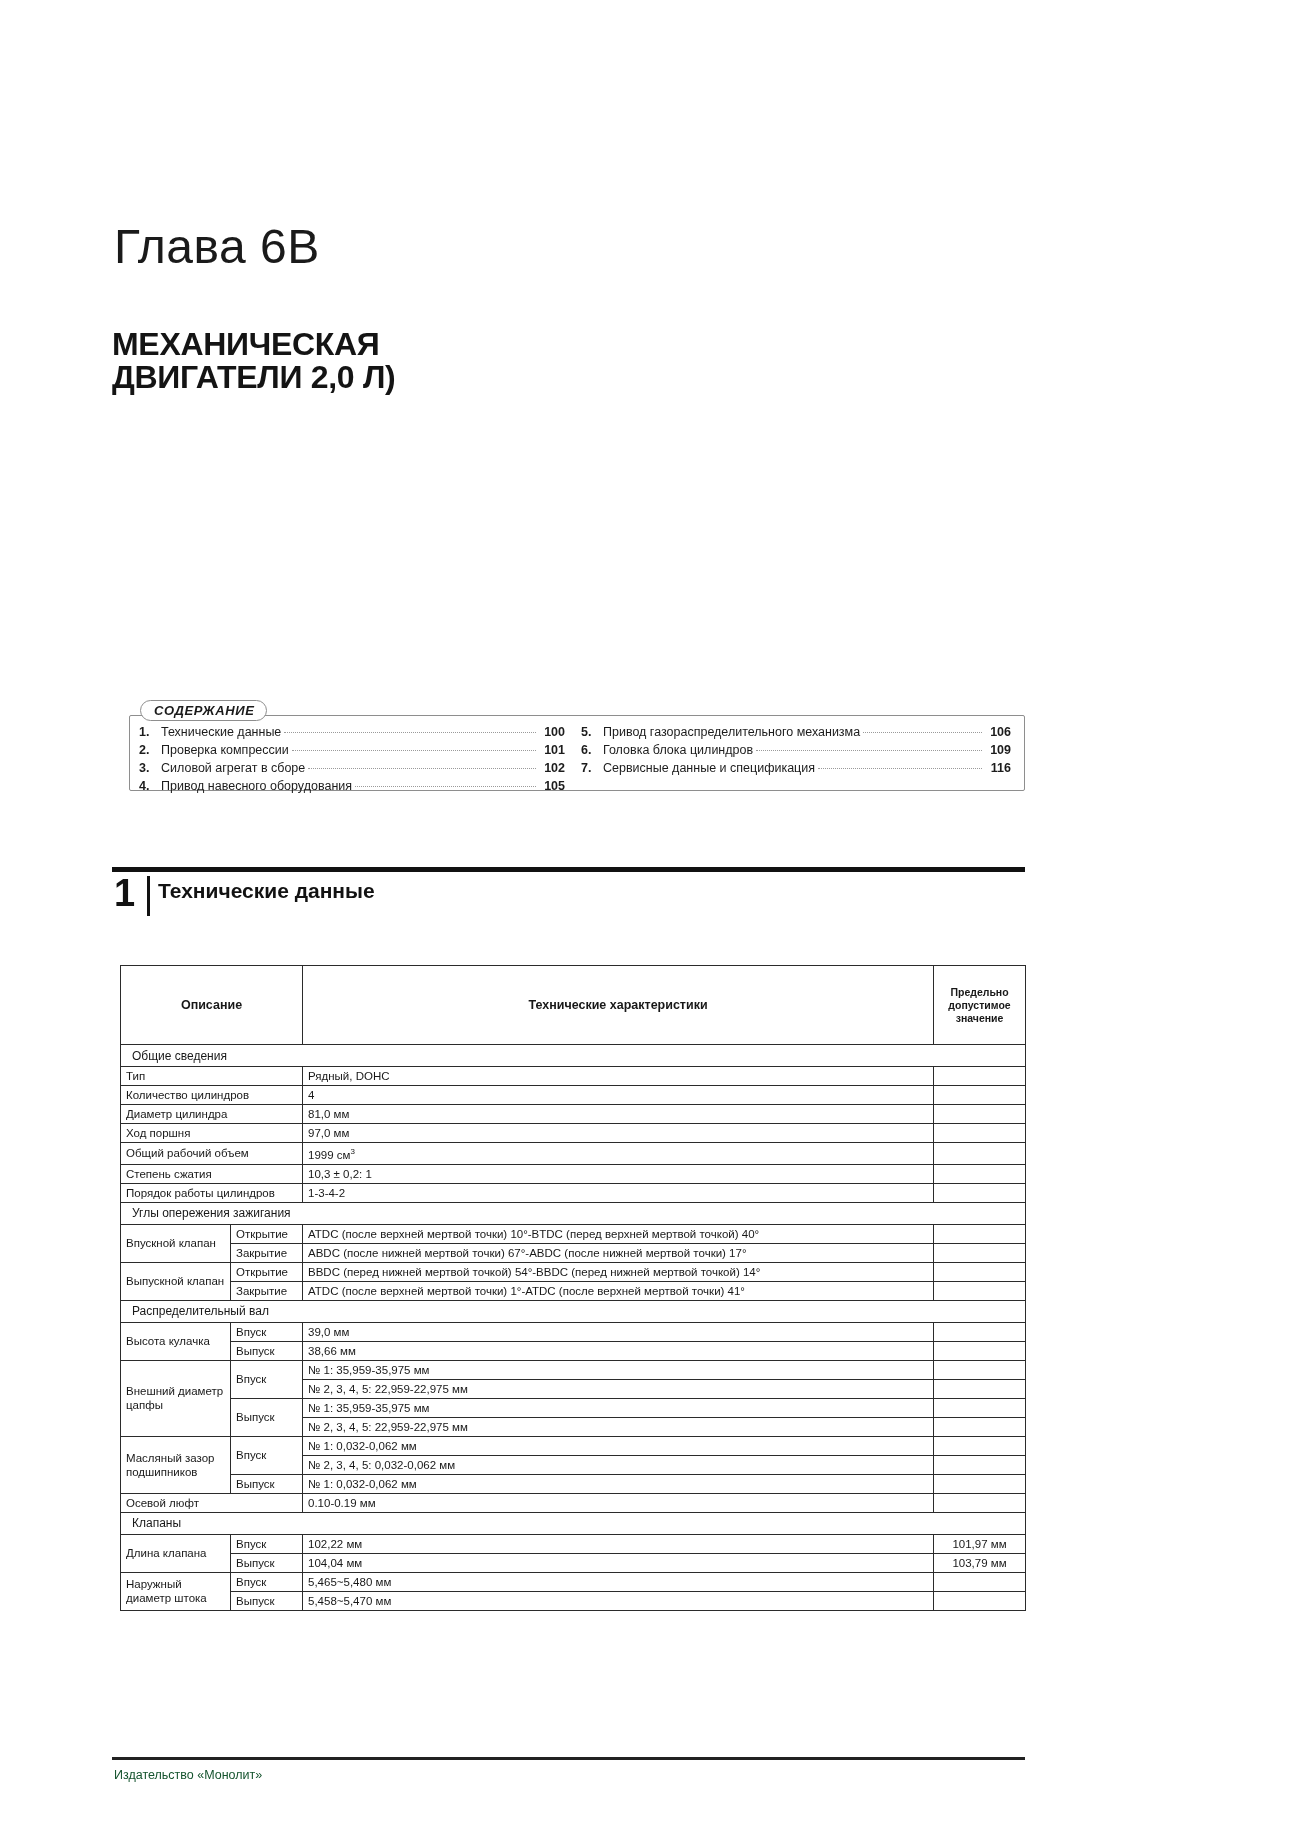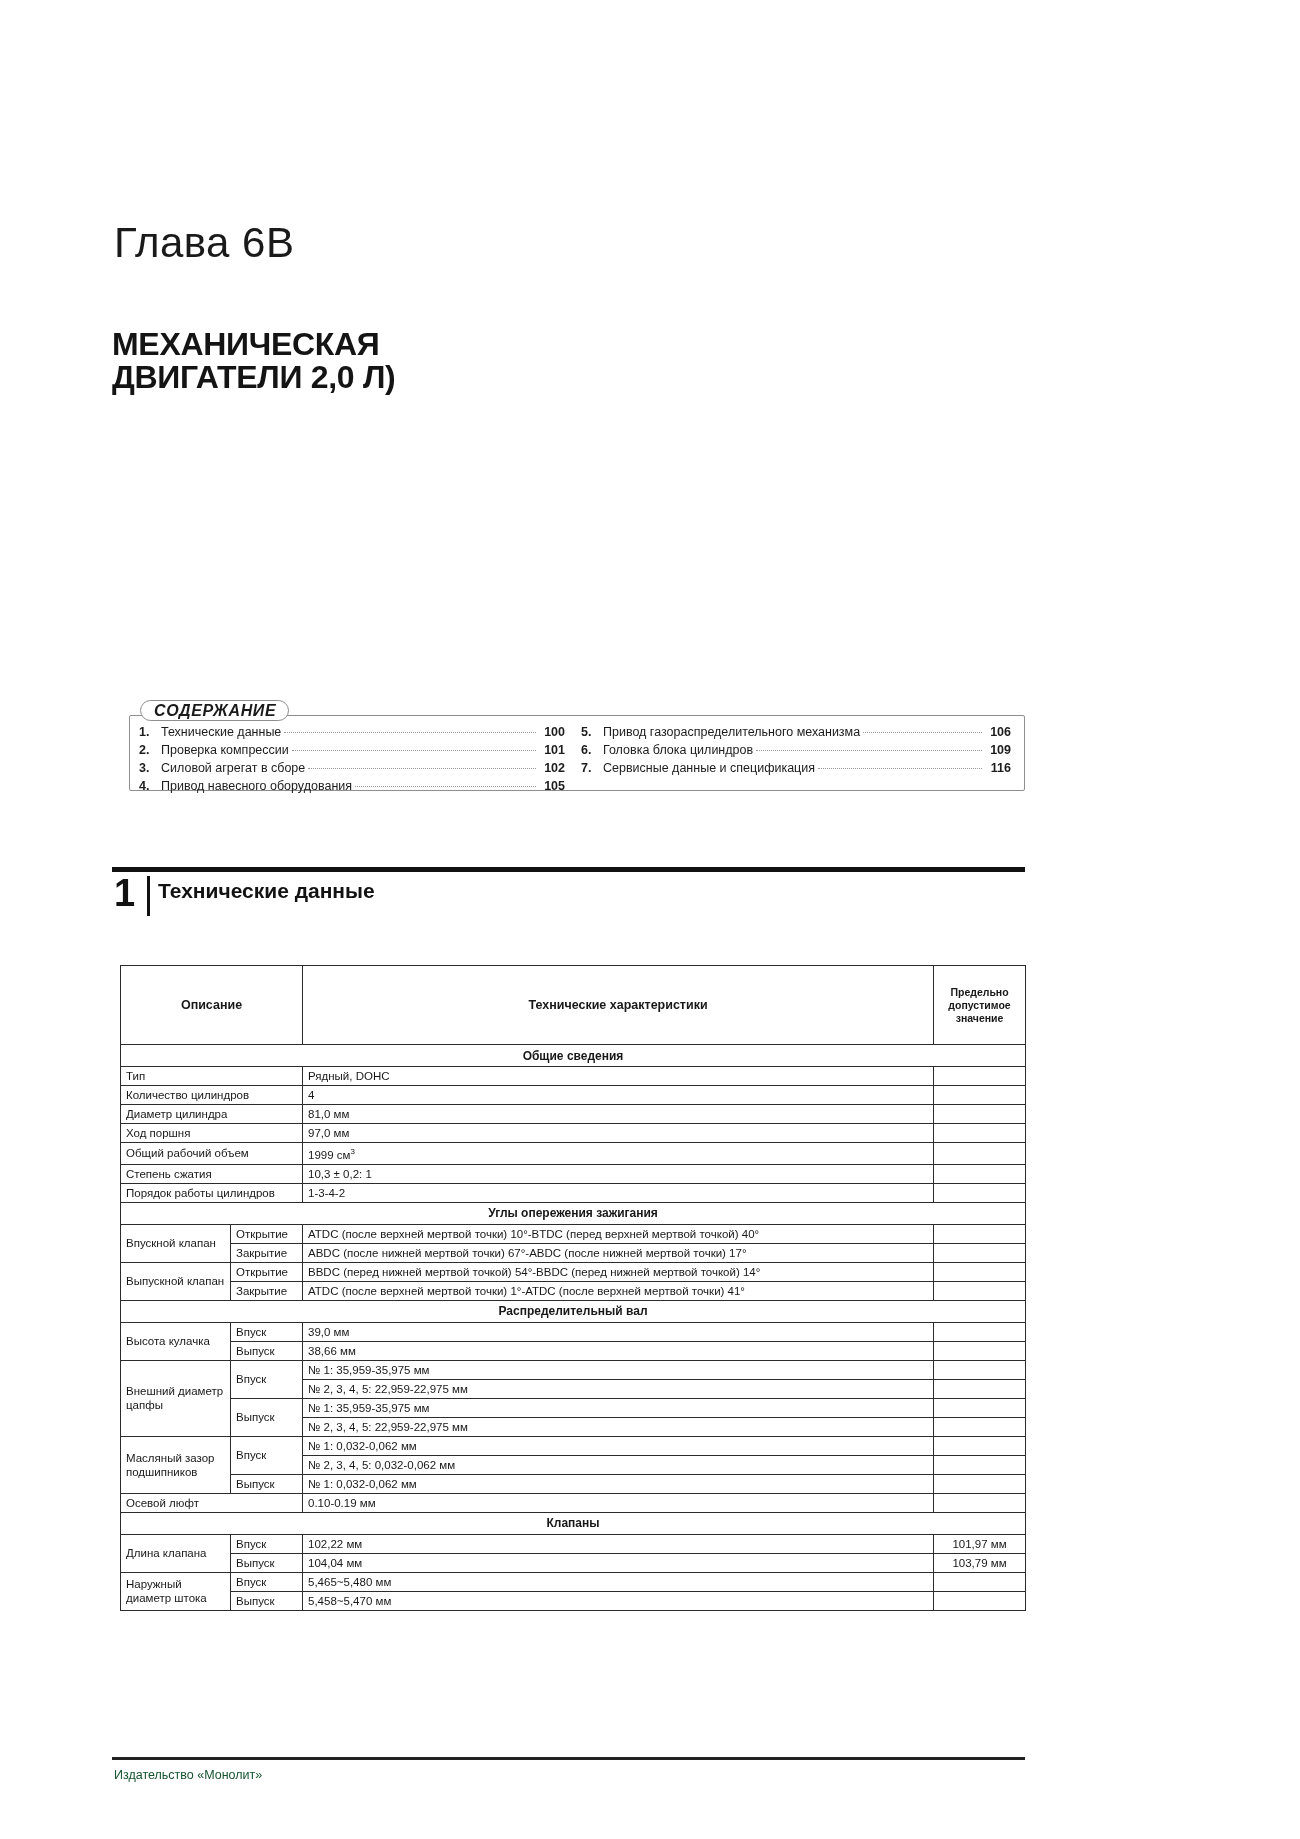--- a/index.html
+++ b/index.html
@@ -21,21 +21,21 @@
     left: 0; top: 0;
     width: 1300px;
     height: 1839px;
   }
 
   
   .chapter-label {
     position: absolute;
     left: 114px;
     top: 219px;
-    font-size: 42px;
+    font-size: 48px;
     font-weight: 400;
     letter-spacing: 0.5px;
     color: #1a1a1a;
     white-space: nowrap;
   }
   .chapter-title {
     position: absolute;
     left: 112px;
     top: 328px;
     width: 700px;
@@ -67,21 +67,21 @@
     height: 21px;
     padding: 0 12px 0 13px;
     border: 1.5px solid #8e8e8e;
     border-radius: 11px;
     background: #ffffff;
     display: flex;
     align-items: center;
     box-sizing: border-box;
   }
   .contents-tab span {
-    font-size: 16px;
+    font-size: 13px;
     font-weight: 700;
     font-style: italic;
     letter-spacing: 0.6px;
     color: #1a1a1a;
     line-height: 1;
   }
   .toc-cols {
     position: absolute;
     left: 129px;
     top: 723px;
@@ -193,25 +193,25 @@
     font-size: 12.5px;
     height: 70px;
     padding: 4px 24px;
   }
   .hdr td.limit-hd {
     font-size: 10.5px;
     line-height: 13px;
     padding: 3px 3px;
   }
   .group td {
-    text-align: center;
-    font-weight: 700;
+    text-align: left;
+    font-weight: 400;
     font-size: 12px;
     height: 19px;
-    padding: 1px 4px;
+    padding: 1px 11px;
   }
   .limit-cell { text-align: center; padding-right: 6px; }
   .sub-cell { white-space: nowrap; }
   sup { font-size: 8px; vertical-align: super; }
 
   
   .footer-rule {
     position: absolute;
     left: 112px;
     top: 1757px;

